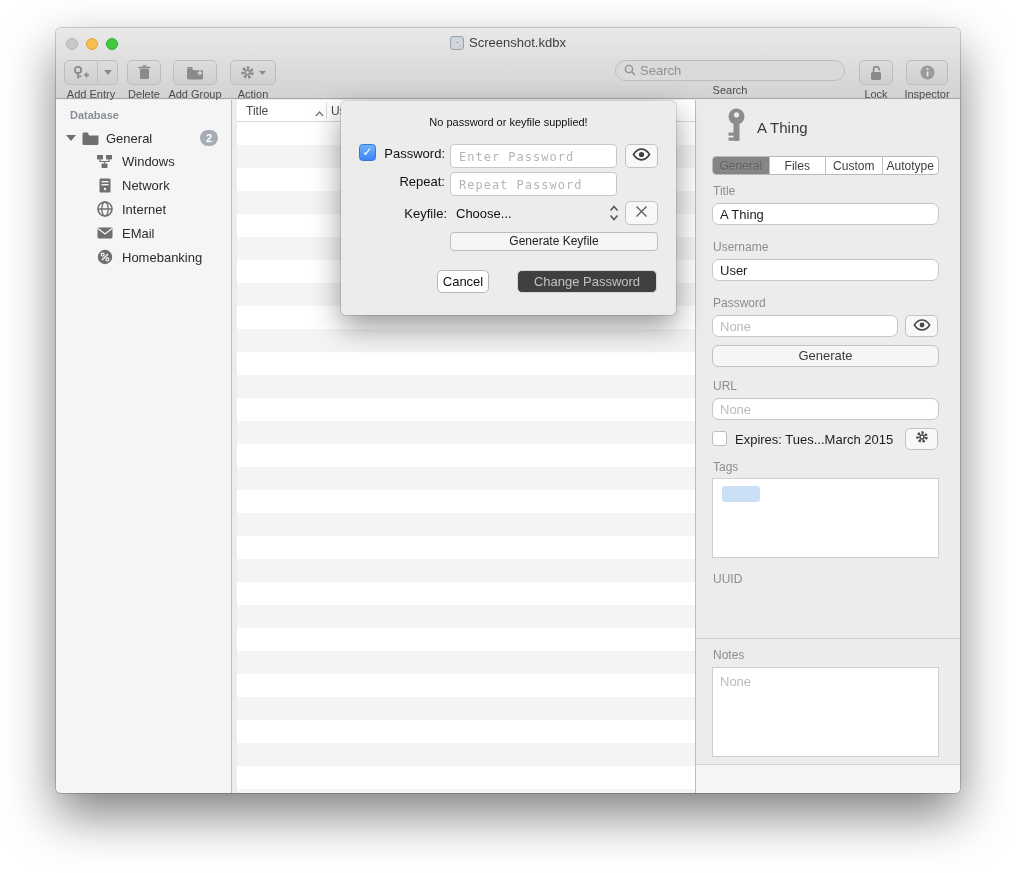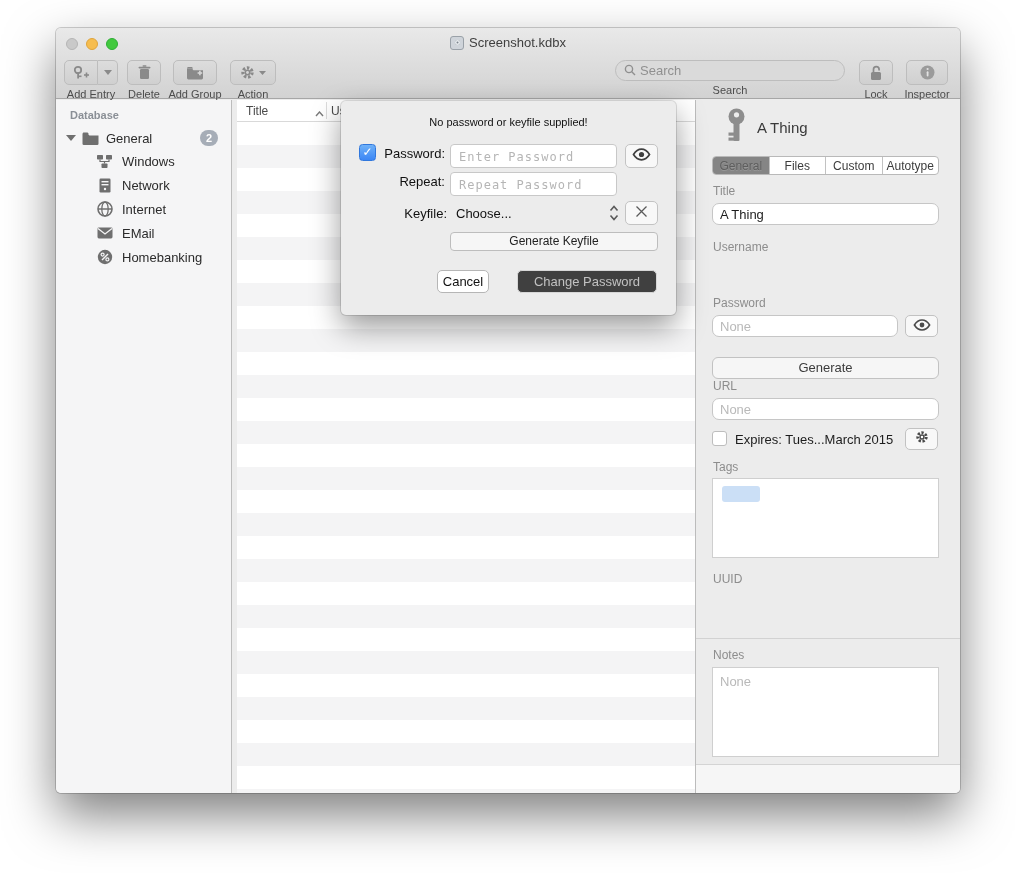--- a/index.html
+++ b/index.html
@@ -67,21 +67,21 @@
                 font-size:13px; color:#1c1c1c; font-family:"Liberation Sans",sans-serif; outline:none; }
   .insp-input::placeholder { color:#b9b9b9; }
   .entry-title { font-size:15px; color:#3a3a3a; }
   .segmented { display:flex; width:227px; height:19px; border:1px solid #b9b9b9; border-radius:4px; overflow:hidden; background:#fff; }
   .seg { flex:1; font-size:12px; color:#3c3c3c; text-align:center; line-height:18px; border-right:1px solid #c2c2c2; cursor:default; }
   .seg:last-child { border-right:none; }
   .seg.selected { background:#858585; color:#5e5e5e; text-shadow:0 1px 0 rgba(255,255,255,.15); }
   .mini-btn { display:flex; align-items:center; justify-content:center; width:33px; height:22px; border:1px solid #c2c2c2;
               border-radius:5px; background:rgba(255,255,255,.65); }
   .wide-btn { width:227px; height:22px; border:1px solid #c2c2c2; border-radius:6px; background:rgba(255,255,255,.55);
-              font-size:13px; color:#3c3c3c; text-align:center; line-height:20px;margin-top:12px; }
+              font-size:13px; color:#3c3c3c; text-align:center; line-height:20px; }
   .cb { width:15px; height:15px; border:1px solid #bdbdbd; border-radius:3px; background:#fff; display:inline-block; }
   .expires-text { font-size:13px; color:#1c1c1c; }
   .boxfield { border:1px solid #cfcfcf; background:#fff; }
   .tag-chip { position:absolute; left:9px; top:7px; width:38px; height:16px; border-radius:3px; background:#cbdff6; }
   .placeholder-text { font-size:13px; color:#b9b9b9; }
   .sep { position:absolute; left:0; right:0; height:1px; background:#d2d2d2; }
   .insp-footer { position:absolute; left:0; right:0; bottom:0; height:29px; background:#f6f6f6; border-top:1px solid #d4d4d4; }
 
   
   .dialog { position:absolute; left:285px; top:73px; width:335px; height:214px; background:#ececec; border-radius:5px;
@@ -326,20 +326,21 @@
         <span class="seg selected">General</span>
         <span class="seg">Files</span>
         <span class="seg">Custom</span>
         <span class="seg">Autotype</span>
       </div>
 
       <span class="insp-abs insp-label" style="left:17px; top:84px;">Title</span>
       <input class="insp-abs insp-input" style="left: 16px; top: 103px;" value="A Thing">
 
       <span class="insp-abs insp-label" style="left:17px; top:140px;">Username</span>
+      <input class="insp-abs insp-input" style="left: 16px; top: 159px;" value="User">
 
       <span class="insp-abs insp-label" style="left:17px; top:196px;">Password</span>
       <input class="insp-abs insp-input" style="left: 16px; top: 215px; width: 186px;" placeholder="None">
       <span class="insp-abs mini-btn" style="left:209px; top:215px;">
         <span>
           <svg width="18" height="12" viewBox="0 0 18 12">
               <path d="M9 1C4.5 1 1.4 6 1.4 6S4.5 11 9 11s7.6-5 7.6-5S13.5 1 9 1z" fill="none" stroke="#4a4a4a" stroke-width="1.6"></path>
               <circle cx="9" cy="6" r="2.4" fill="#4a4a4a"></circle>
             </svg>
         </span>

